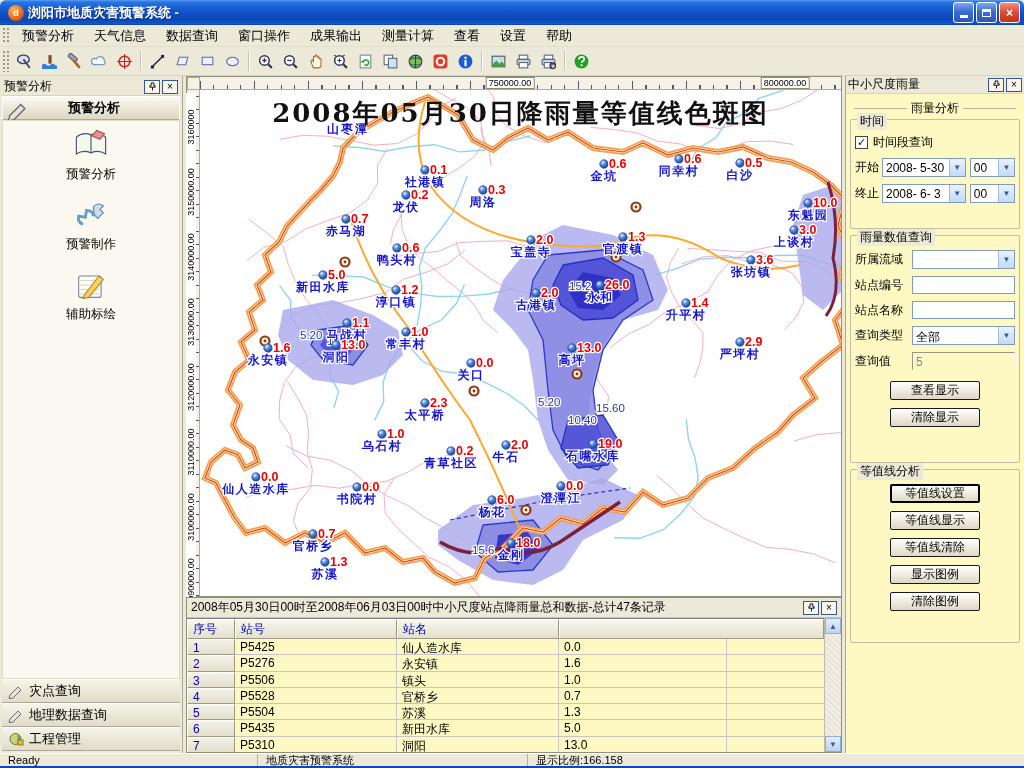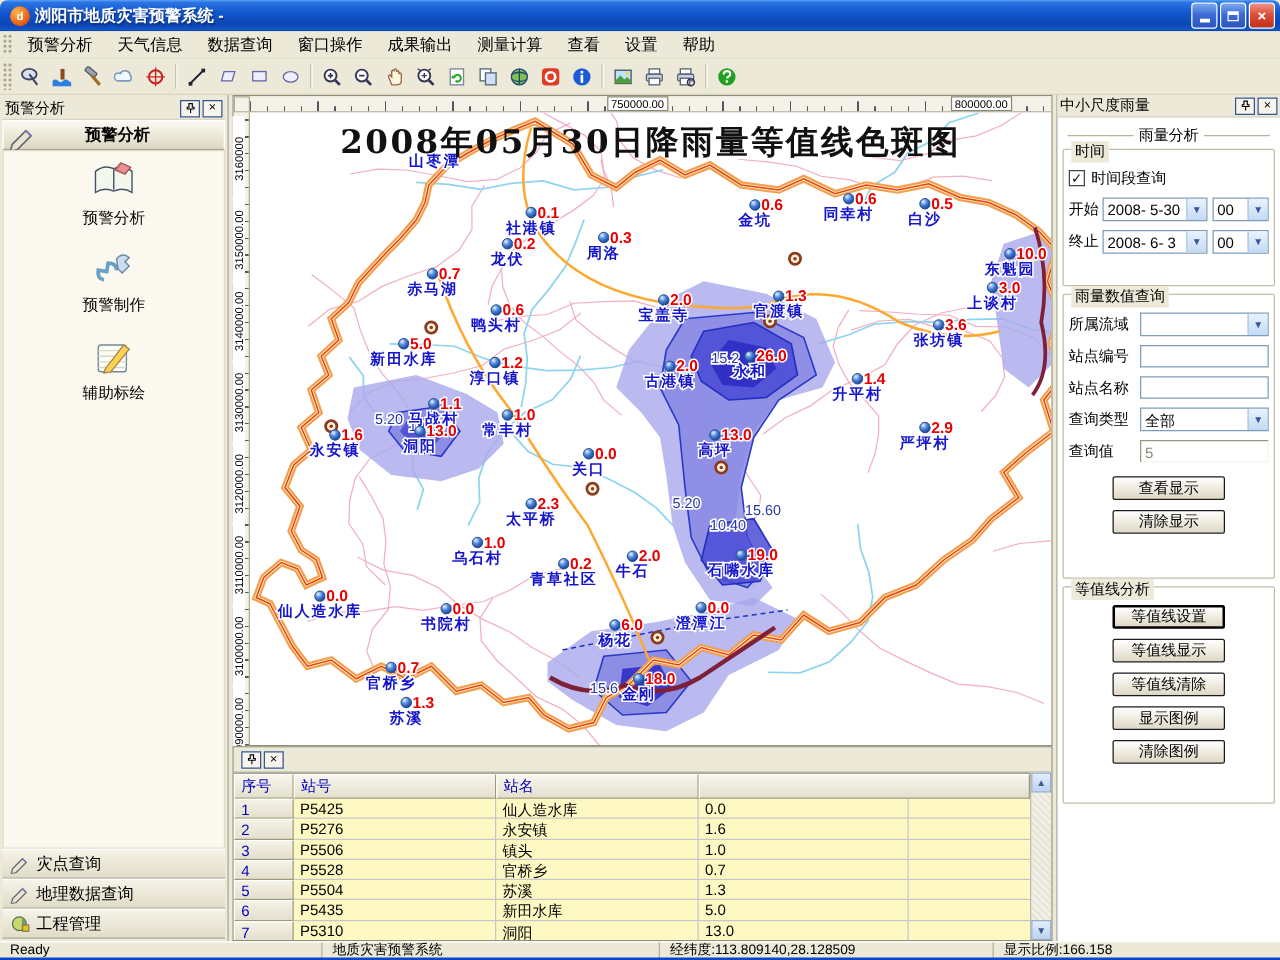--- a/index.html
+++ b/index.html
@@ -28,21 +28,21 @@
     background-image:radial-gradient(circle,#9C9A87 1px,transparent 1.2px);background-size:4px 4px;}
   .menu-item{padding:3px 10px;color:#000;font-size:13px;}
   .toolbar{position:absolute;left:0;top:47px;width:1024px;height:29px;background:#ECE9D8;display:flex;align-items:center;border-bottom:1px solid #D8D4C0;}
   .tb-btn{width:25px;height:24px;display:flex;align-items:center;justify-content:center;border:1px solid transparent;}
   .tb-btn svg{width:17px;height:17px;}
   .tb-sep{width:2px;height:20px;border-left:1px solid #C6C3AE;border-right:1px solid #fff;margin:0 3px;}
 
   
   .main{position:absolute;left:0;top:76px;width:1024px;height:677px;}
   .left-panel{position:absolute;left:0;top:0;width:183px;height:677px;background:#ECE9D8;border-right:1px solid #ACA899;display:flex;flex-direction:column;padding:2px;}
-  .right-panel{position:absolute;left:845px;top:0;width:179px;height:677px;background:#ffffff;border-left:1px solid #ACA899;}
+  .right-panel{position:absolute;left:845px;top:0;width:179px;height:677px;background:#fef9c3;border-left:1px solid #ACA899;}
   .center-col{position:absolute;left:186px;top:0;width:656px;height:677px;background:#ECE9D8;}
 
   
   .ptitle{height:18px;display:flex;align-items:center;background:#ECE9D8;border-bottom:1px solid #D8D4C2;padding:0 2px;font-size:12px;}
   .ptitle .txt{flex:1;}
   .mini-btn{width:16px;height:14px;border:1px solid #39568C;background:#F6F4EC;display:flex;align-items:center;justify-content:center;margin-left:2px;font-size:10px;line-height:10px;color:#000;}
   .mini-btn svg{width:9px;height:9px;}
 
   
   .lp-header{height:24px;display:flex;align-items:center;background:linear-gradient(180deg,#FBF9F1,#DDD8C2);border:1px solid #fff;border-bottom:1px solid #ACA899;font-weight:bold;font-size:13px;}
@@ -661,20 +661,21 @@
                 <text x="130" y="476" font-size="12.5" font-weight="bold" fill="#E80000" stroke="#FFFFFF" stroke-width="2.4" paint-order="stroke" font-family="Liberation Sans,sans-serif">1.3</text>
                 <text x="125" y="488" font-size="12" font-weight="bold" fill="#1515CC" stroke="#FFFFFF" stroke-width="2.4" paint-order="stroke" letter-spacing="1.5" text-anchor="middle" font-family="Liberation Sans,sans-serif">苏溪</text>
               </g>
             </svg>
           <div class="map-title">2008年05月30日降雨量等值线色斑图</div>
         </div>
       </div>
 
       <div class="bottom-panel">
         <div class="bp-title">
+          <span class="txt">2008年05月30日00时至2008年06月03日00时中小尺度站点降雨量总和数据-总计47条记录</span>
           <span class="mini-btn">
               <svg viewBox="0 0 10 10">
                 <path d="M3.5 1h3v3.2H8v1.6H2V4.2h1.5zM5 6v3.4" stroke="#000" fill="none"></path>
               </svg>
             </span>
           <span class="mini-btn">×</span>
         </div>
         <div class="grid" id="data-grid">
             <div class="g-row header">
               <div class="g-cell hd c0">序号</div>
@@ -807,17 +808,16 @@
               <div class="xp-btn">清除图例</div>
             </div>
         </div>
       </div>
     </div>
   </div>
 
   <div class="statusbar">
     <div class="sb-sec sb0">Ready</div>
     <div class="sb-sec sb1">地质灾害预警系统</div>
-    <div class="sb-sec sb2">经纬度:113.809140,28.128509</div>
     <div class="sb-sec sb3">显示比例:166.158</div>
   </div>
   <div class="win-bottom"></div>
 </div>
 
 </body></html>

